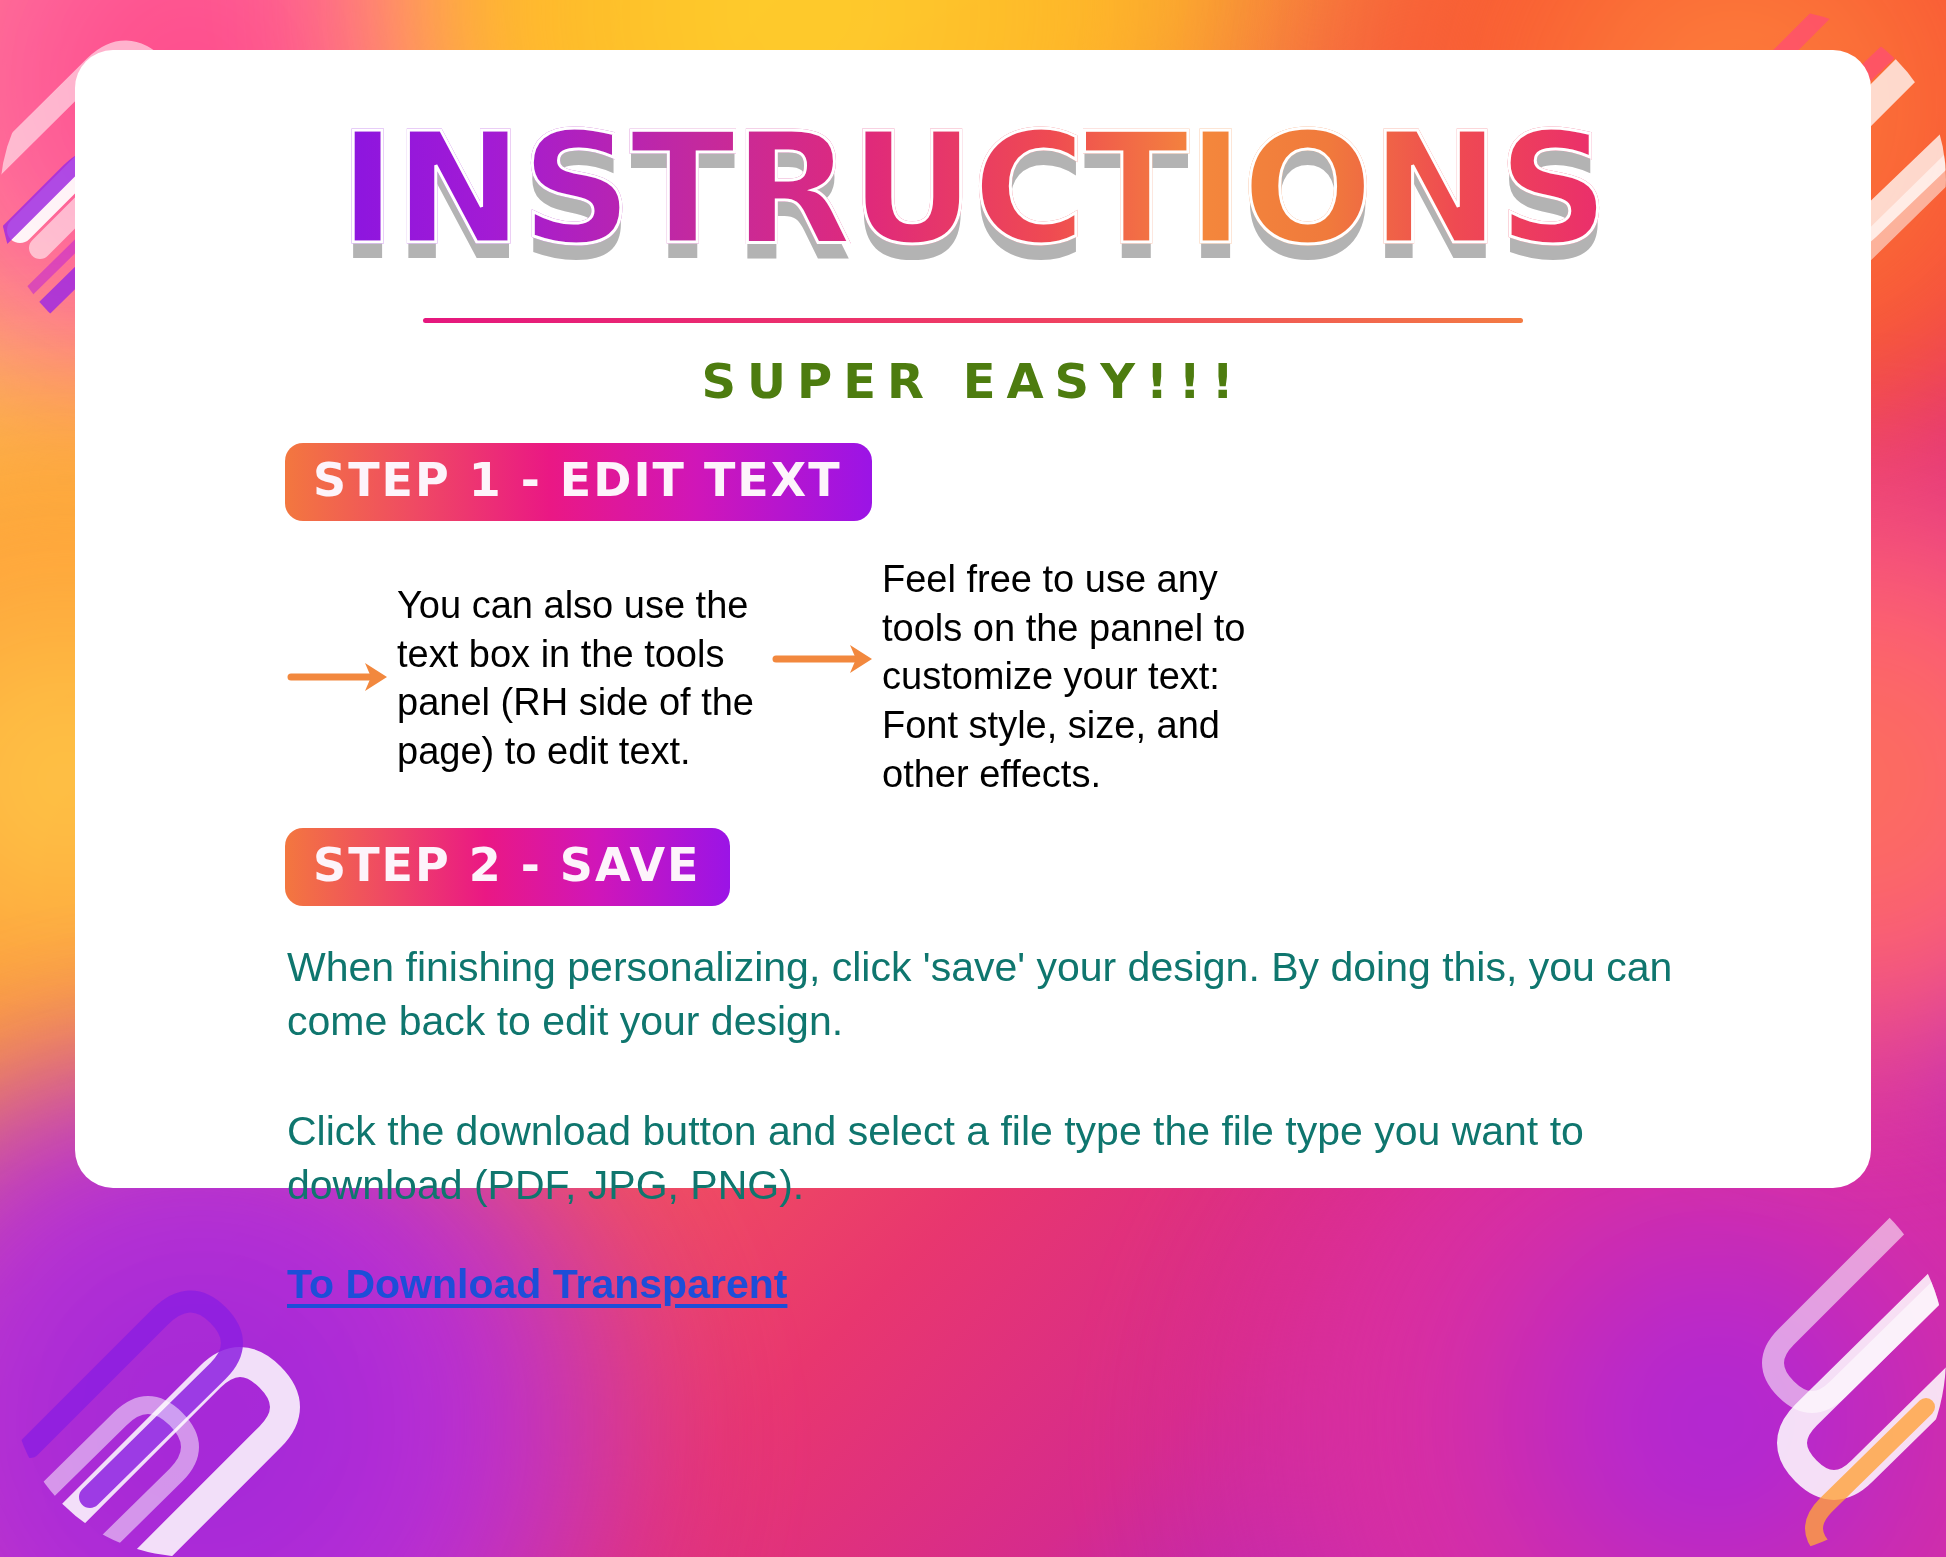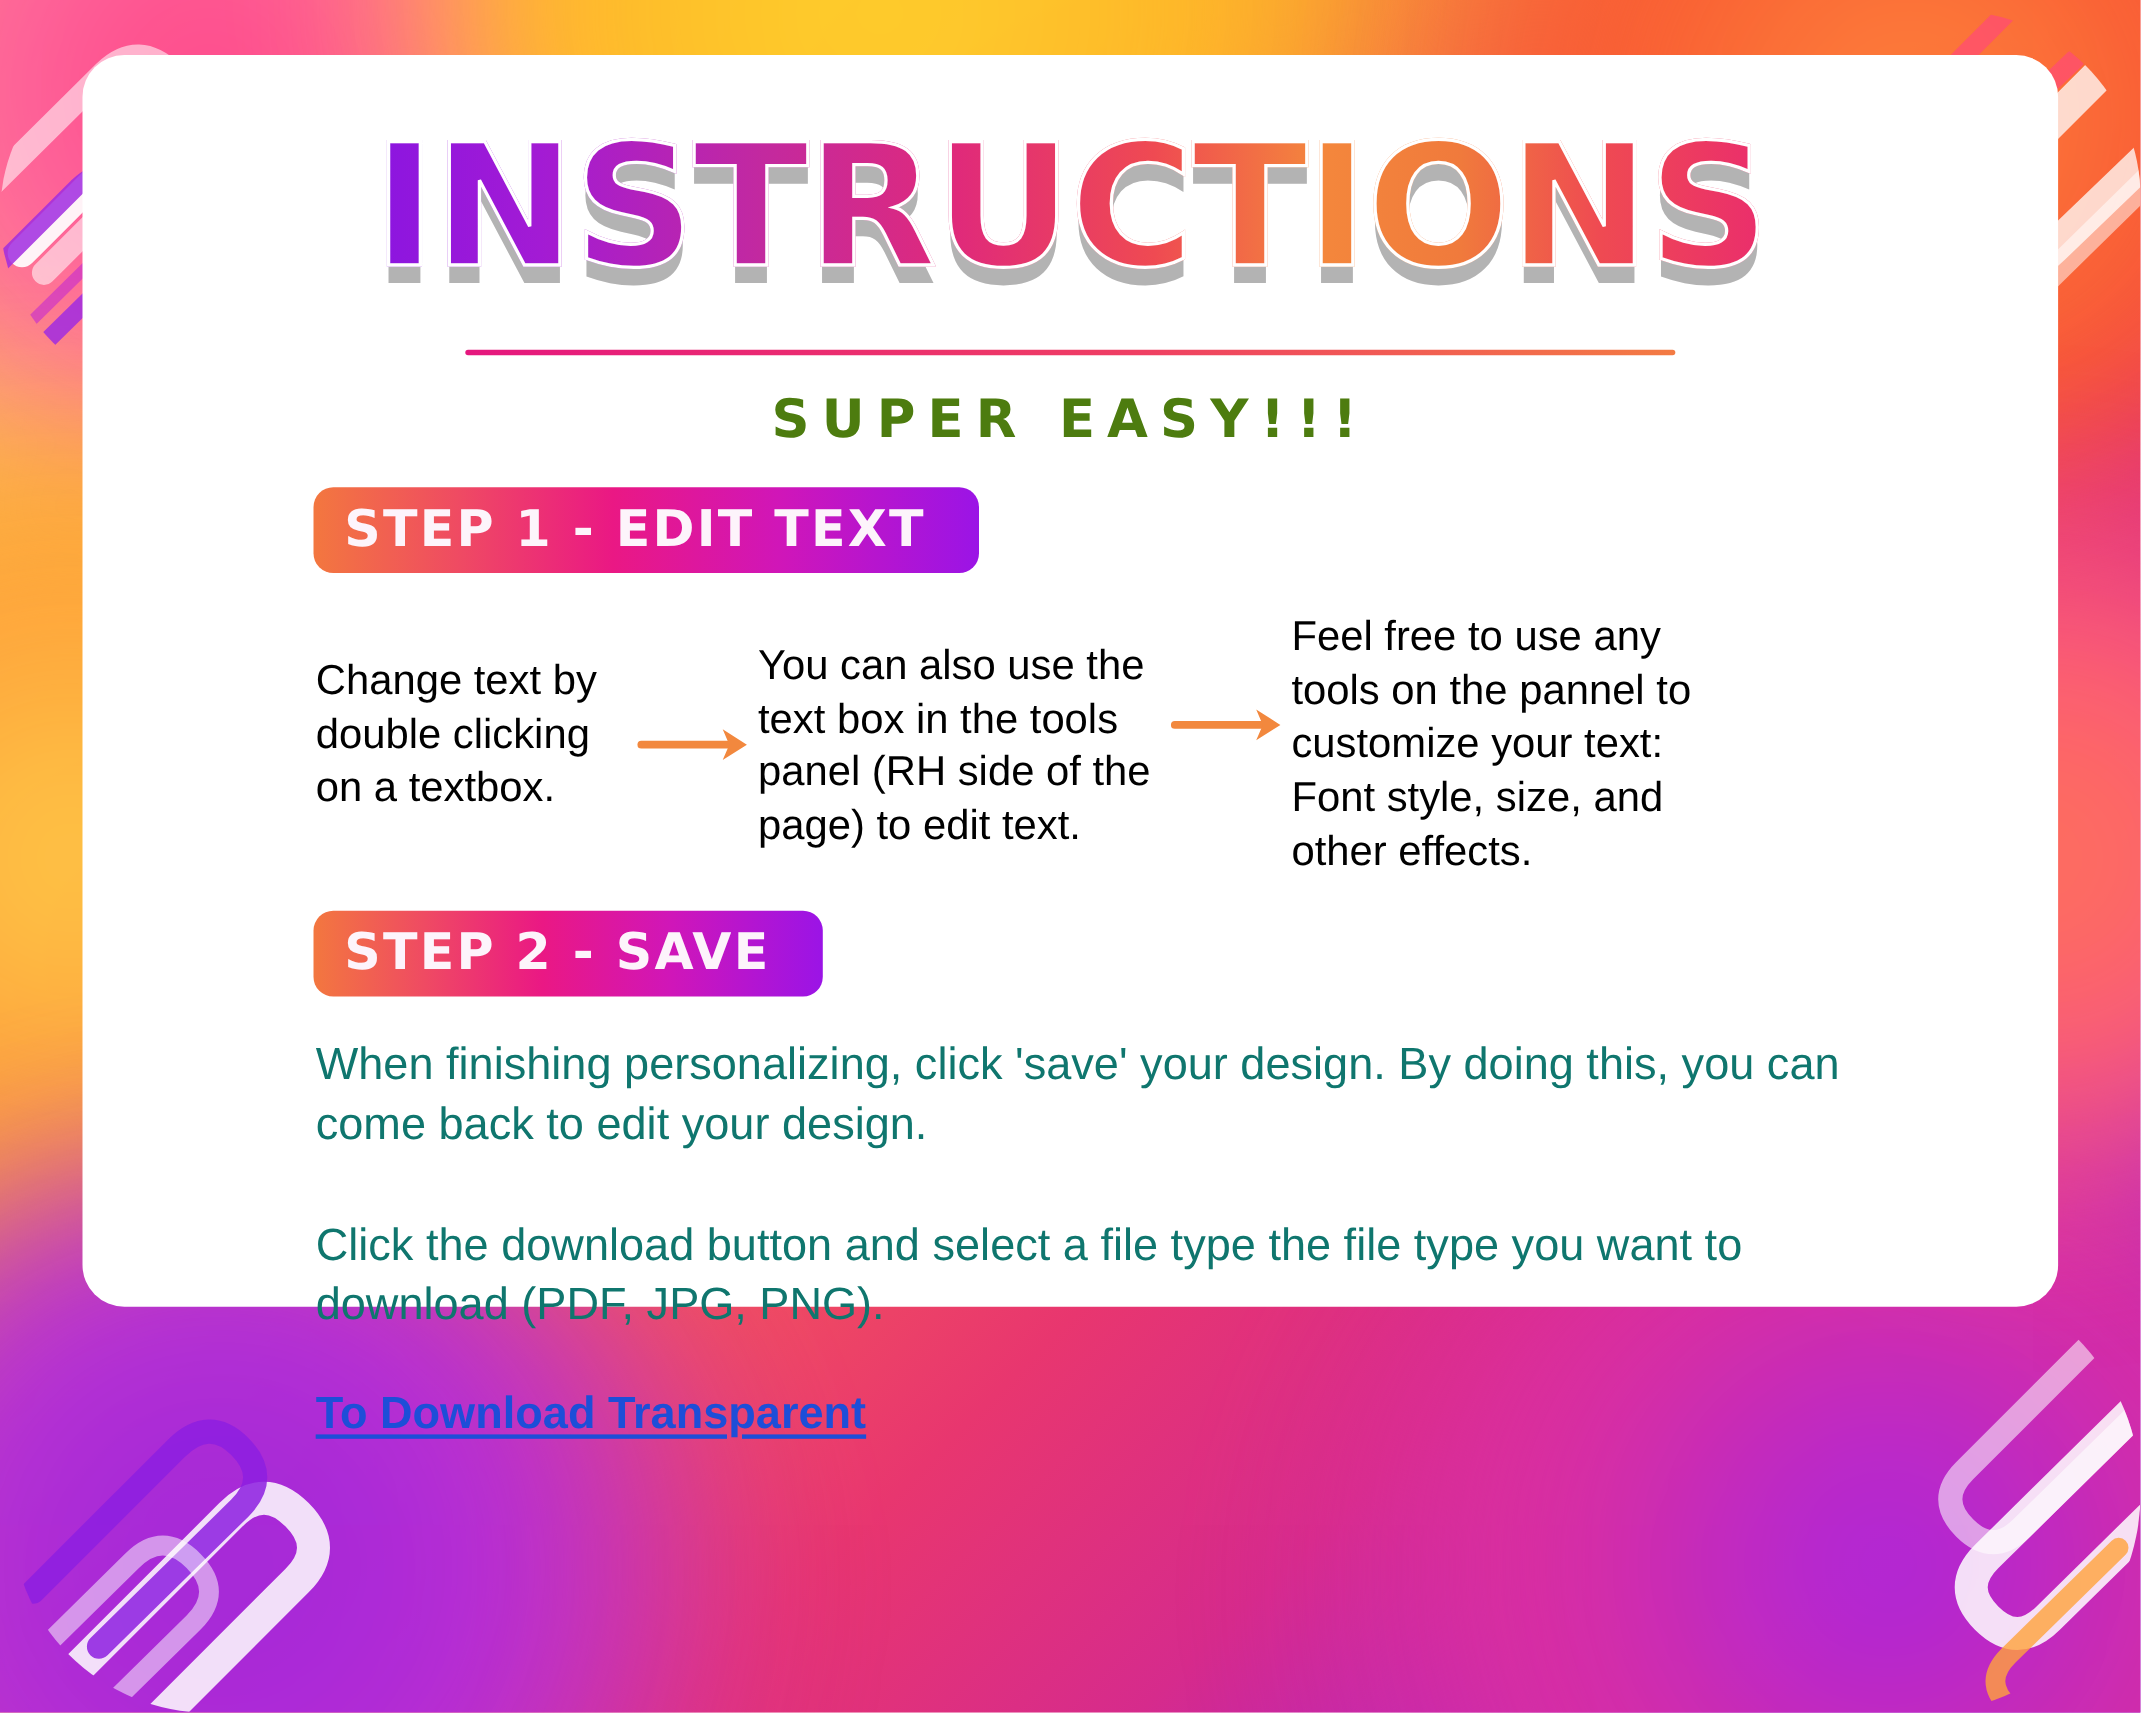--- a/index.html
+++ b/index.html
@@ -64,21 +64,21 @@
     font-family:"DejaVu Sans", sans-serif;
     font-size:48px;font-weight:bold;letter-spacing:11px;
     color:#4d7c0f;
   }
 
   
   .content{padding:0 0 0 0;margin-top:34px;}
 
   .badge{
     display:inline-block;
-    padding:14px 48px 18px 28px;
+    padding:14px 30px 18px 28px;
     border-radius:18px;
     color:#fdf4fb;
     font-family:"DejaVu Sans", sans-serif;
     font-weight:bold;font-size:46px;letter-spacing:2px;
     line-height:1;
     background:linear-gradient(90deg,#f3773f 0%,#ef4a63 22%,#ea1884 45%,#d016b8 70%,#9b14e6 100%);
   }
   .badge-row{margin-left:210px;}
 
   .cols{
@@ -173,21 +173,20 @@
     <div class="subtitle">SUPER EASY!!!</div>
 
     <div class="content">
 
       
       <div class="badge-row">
         <span class="badge">STEP 1 - EDIT TEXT</span>
       </div>
 
       <div class="cols">
-        <div class="col col1">Change text by double clicking on a textbox.</div>
 
         <div class="arrow arrow1">
           <svg width="110" height="40" viewBox="0 0 110 40">
             <path d="M4,20 L86,20" stroke="#f2883e" stroke-width="7" stroke-linecap="round" fill="none"></path>
             <path d="M78,6 L100,20 L78,34 L84,20 Z" fill="#f2883e"></path>
           </svg>
         </div>
 
         <div class="col col2">You can also use the text box in the tools panel (RH side of the page) to edit text.</div>
 

